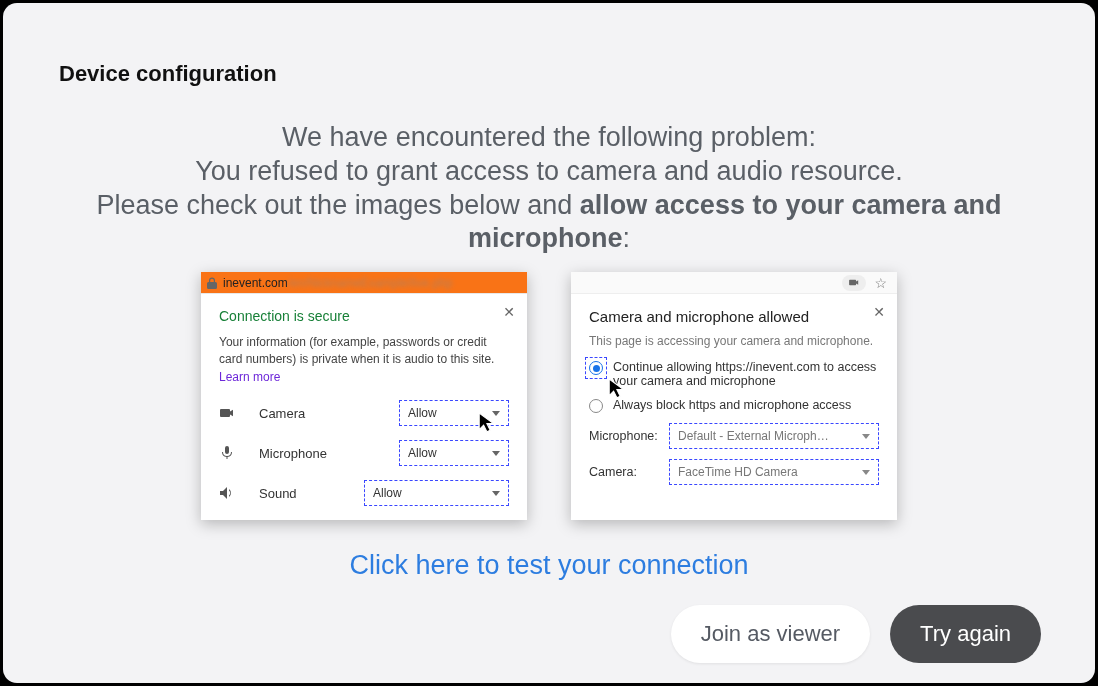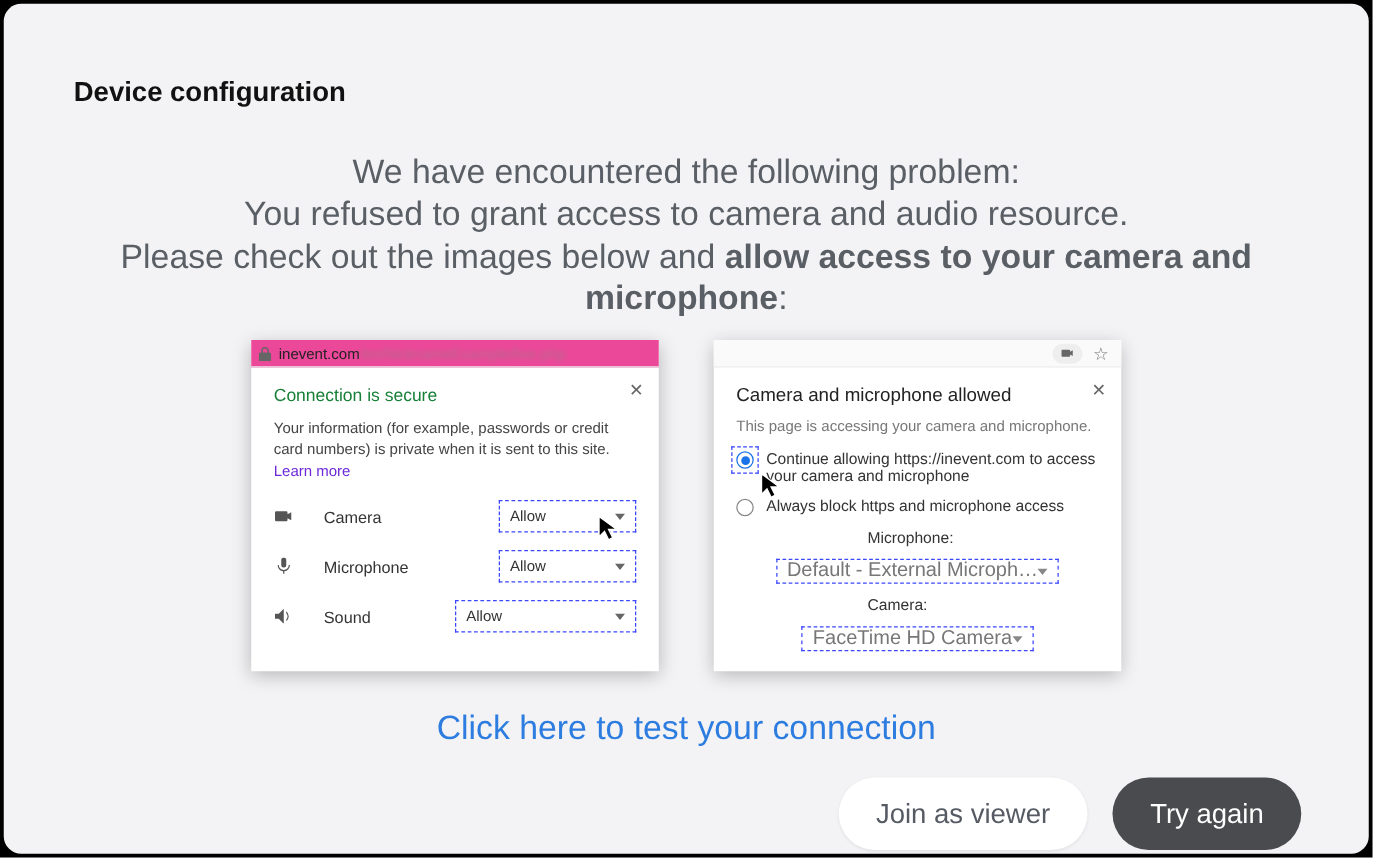--- a/index.html
+++ b/index.html
@@ -48,21 +48,21 @@
 
   
   .popup-left {
     width: 326px;
     background: #fff;
     box-shadow: 0 4px 14px rgba(0,0,0,0.25);
     position: relative;
   }
   .urlbar {
     height: 22px;
-    background: #ec4899;
+    background: #f97316;
     border-bottom: 1px solid #e8e8e8;
     display: flex;
     align-items: center;
     padding: 0 4px;
     color: #888;
     font-size: 12px;
     overflow: hidden;
     white-space: nowrap;
   }
   .urlbar .lock-icon { width:14px; display:inline-flex; justify-content:center; margin-right:4px; color:#666; }
@@ -119,25 +119,25 @@
     width:14px; height:14px; border:1.5px solid #1a73e8; border-radius:50%;
     display:flex; align-items:center; justify-content:center; flex:0 0 14px; margin-top:1px;
   }
   .radio.checked::after{ content:""; width:7px; height:7px; background:#1a73e8; border-radius:50%;}
   .radio.unchecked { border-color:#888;}
   .radio-wrap { display:inline-block; position:relative;}
   .radio-dashed-box {
     position:absolute; left:-4px; top:-3px; width:22px; height:22px;
     border:1.5px dashed #3a47ff; pointer-events:none;
   }
-  .device-row { display:flex; align-items:center; gap:10px; font-size:12.5px; color:#333; margin-top:10px;flex-direction:column; }
+  .device-row { display:flex; align-items:center; font-size:12.5px; color:#333; margin-top:10px; }
   .device-row .dev-label { width:80px; }
   .device-select {
     flex:1; border:1.5px dashed #3a47ff; height:26px; display:flex; align-items:center;
-    padding:0 8px; font-size:16px; color:#777; justify-content:space-between;
+    padding:0 8px; font-size:12px; color:#777; justify-content:space-between;
   }
   .device-select::after {
     content:""; border-left:4px solid transparent; border-right:4px solid transparent;
     border-top:5px solid #888;
   }
 
   .test-link {
     display:block; text-align:center; color:#2d7de0; font-size:27px;
     text-decoration:none; margin-top: 6px; margin-bottom: 24px;
   }
@@ -175,21 +175,21 @@
               <path fill="#666" d="M2 5V3.5a3 3 0 016 0V5h.5A1.5 1.5 0 0110 6.5v4A1.5 1.5 0 018.5 12h-7A1.5 1.5 0 010 10.5v-4A1.5 1.5 0 011.5 5H2zm1.2 0h3.6V3.5a1.8 1.8 0 10-3.6 0V5z"></path>
             </svg>
         </span>
         <span class="domain">inevent.com</span>
           <span class="blur">/en/NicknameExample/live.php</span>
       </div>
       <div class="popup-body">
         <span class="close-x">✕</span>
         <div class="secure-title">Connection is secure</div>
         <div class="secure-desc">
-          <span>Your information (for example, passwords or credit card numbers) is private when it is sent to this site. </span><a href="#">Learn more</a>
+          <span>Your information (for example, passwords or credit card numbers) is private when it is audio to this site. </span><a href="#">Learn more</a>
         </div>
 
         <div class="perm-row">
           <span class="perm-icon">
             <svg width="14" height="10" viewBox="0 0 14 10">
                 <path fill="#555" d="M1 1h8a1 1 0 011 1v1.4l3-1.6v6.4l-3-1.6V8a1 1 0 01-1 1H1a1 1 0 01-1-1V2a1 1 0 011-1z"></path>
               </svg>
           </span>
           <span class="perm-label">Camera</span>
           <div class="select-allow">

